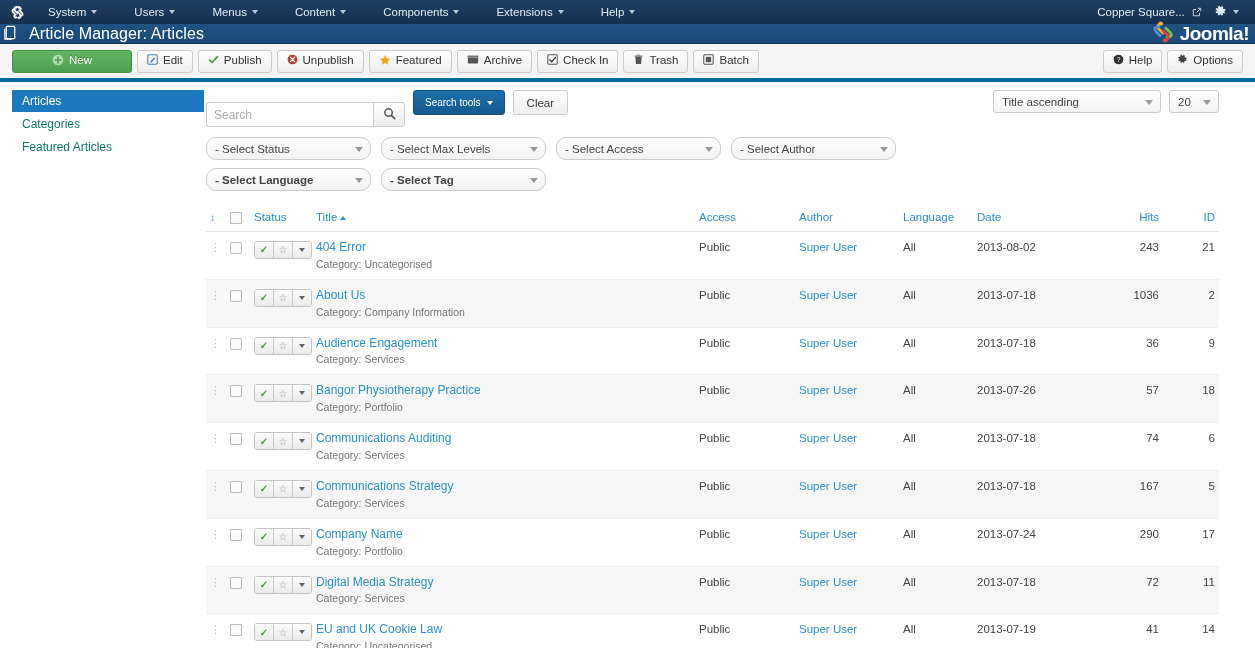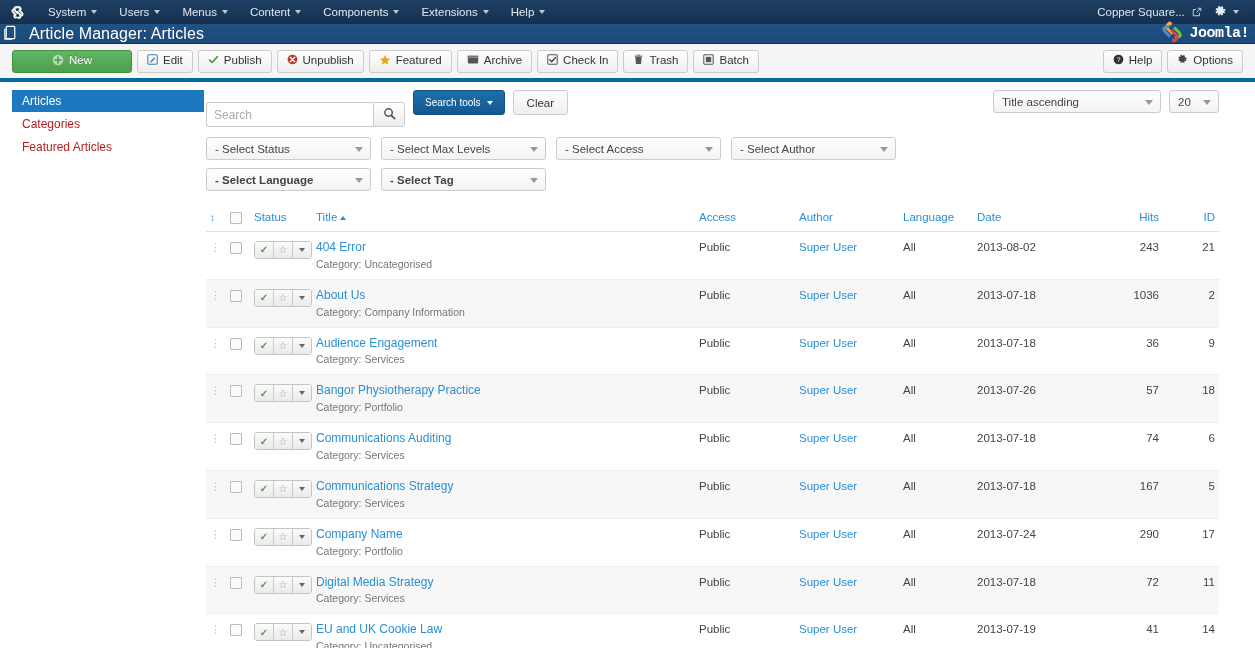--- a/index.html
+++ b/index.html
@@ -24,21 +24,21 @@
     color: #dfe7ef;
     font-size: 11.5px;
     position: relative;
   }
   .joomla-mark {
     width: 15px; height: 15px;
     margin-right: 12px;
     flex: none;
     display: flex; align-items: center; justify-content: center;
   }
-  .admin-menu { display: flex; align-items: center; gap: 0; }
+  .admin-menu { display: flex; align-items: center; gap: 15px; }
   .admin-menu-item {
     padding: 4px 11px;
     color: #e2e9f0;
     white-space: nowrap;
     cursor: pointer;
     display: flex; align-items: center; gap: 5px;
   }
   .caret-down {
     width: 0; height: 0;
     border-left: 3.5px solid transparent;
@@ -73,25 +73,24 @@
     font-weight: normal;
     margin: 0;
     letter-spacing: .1px;
   }
   .brand-logo {
     margin-left: auto;
     display: flex; align-items: center; gap: 4px;
     padding-right: 4px;
   }
   .brand-text {
-    font-size: 15px;
+    font-size: 19px;
     color: #fff;
     font-weight: bold;
     letter-spacing: -0.5px;
-    font-family: Liberation Mono, monospace;
   }
 
   
   .toolbar {
     height: 38px;
     background: #f5f5f5;
     border-bottom: 4px solid #0369a1;
     display: flex;
     align-items: center;
     padding: 0 12px;
@@ -129,21 +128,21 @@
   .sidebar {
     width: 204px;
     flex: none;
     padding: 8px 0 0 12px;
     background: #fff;
   }
   .side-item {
     display: block;
     padding: 4px 10px;
     font-size: 12px;
-    color: #b91c1c;
+    color: #0f766e;
     cursor: pointer;
     margin-bottom: 1px;
   }
   .side-item.active {
     background: #1c79c0;
     color: #fff;
   }
 
   .content {
     flex: 1;
@@ -232,21 +231,21 @@
     border-top: 5px solid #999;
   }
   .sel-sort { width: 168px; }
   .sel-limit { width: 50px; padding-left: 8px; }
 
   .filter-row {
     display: flex;
     gap: 10px;
     margin-top: 10px;
   }
-  .filter-row .sel { width: 165px; }
+  .filter-row .sel { width: 165px; border-radius: 10px; }
   .filter-row.r2 { margin-top: 8px; font-weight: bold; }
 
   
   table.articles {
     width: 100%;
     border-collapse: collapse;
     margin-top: 16px;
     table-layout: fixed;
   }
   table.articles th {

